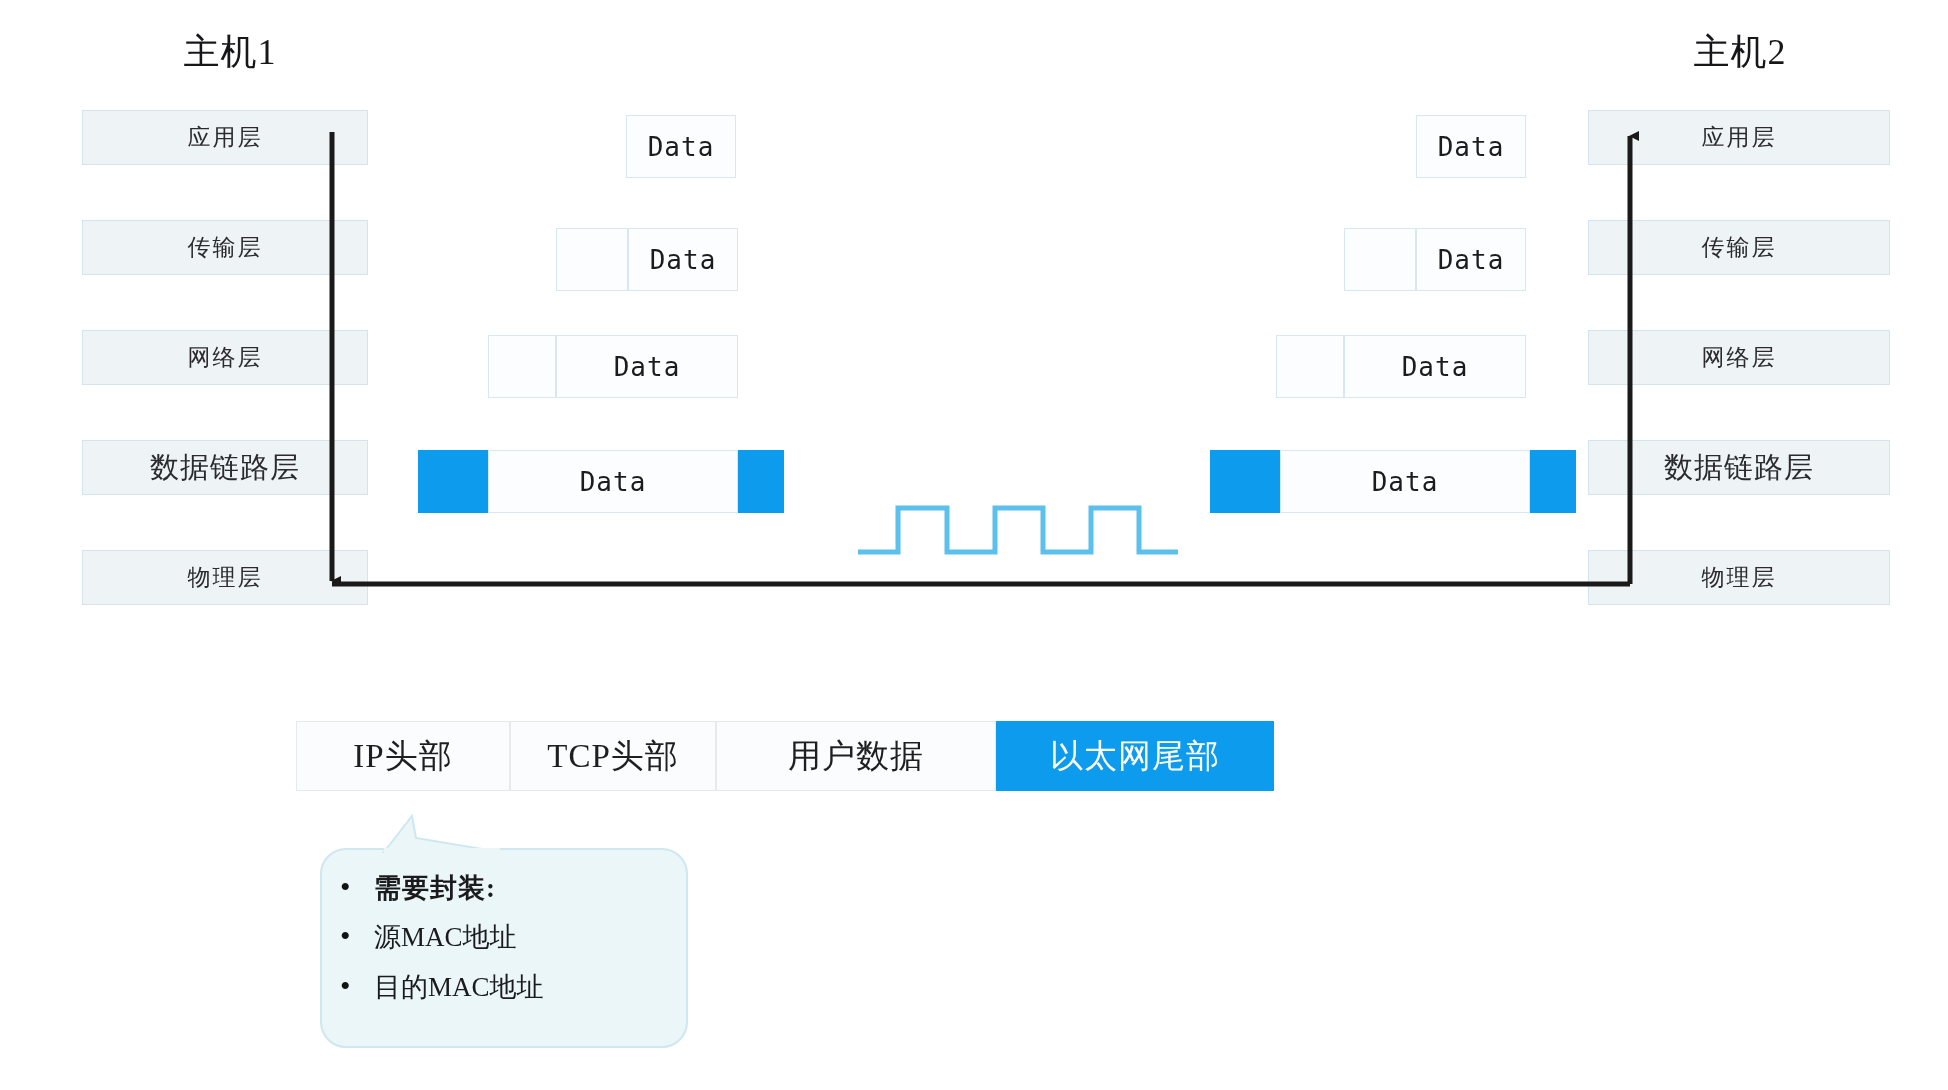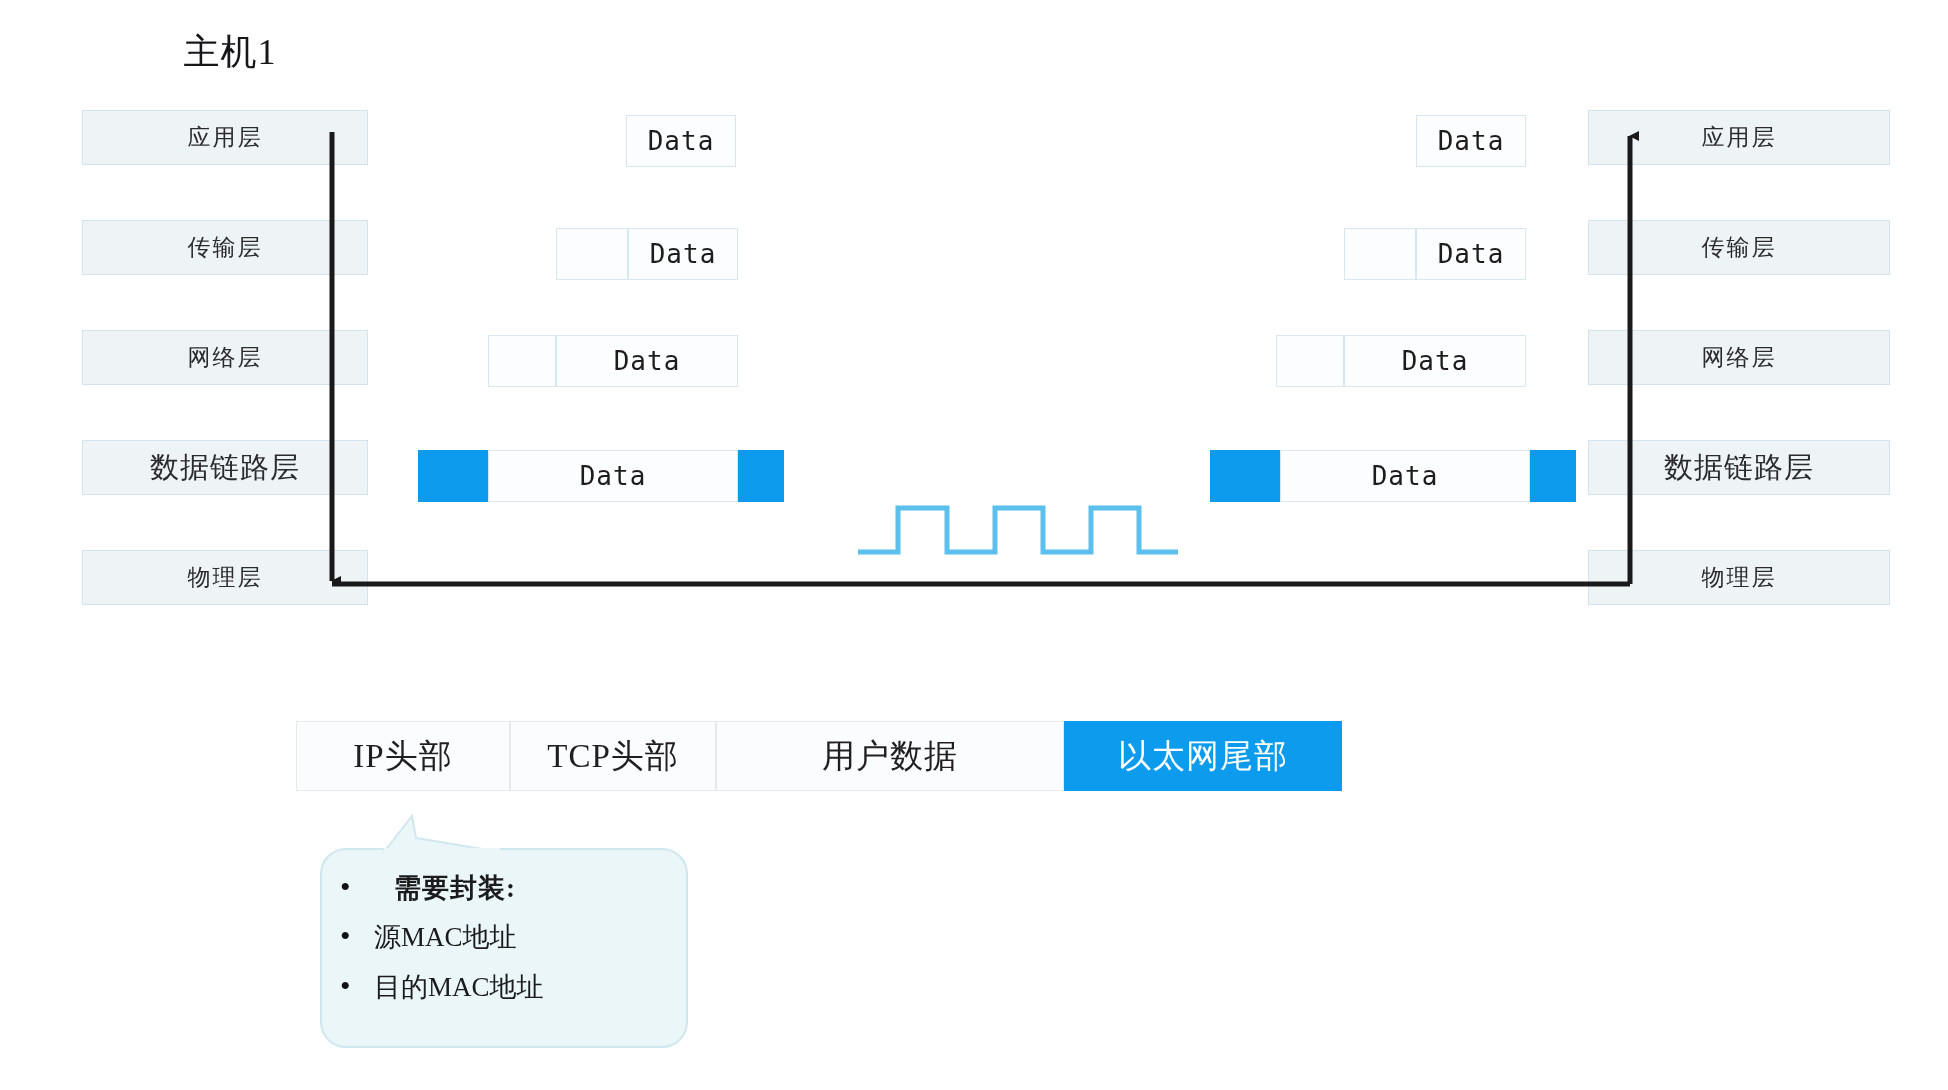--- a/index.html
+++ b/index.html
@@ -46,21 +46,21 @@
     font-size: 23px;
     color: #2b2b2e;
     letter-spacing: 2px;
     box-sizing: border-box;
   }
   .layer-box.wide-text { font-size: 29px; letter-spacing: 1px; }
 
   
   .pdu {
     position: absolute;
-    height: 52px;
+    height: 63px;
     display: flex;
     align-items: stretch;
     box-sizing: border-box;
   }
   .pdu .seg {
     border: 1px solid #d9e7f0;
     box-sizing: border-box;
     display: flex;
     align-items: center;
     justify-content: center;
@@ -140,28 +140,29 @@
     margin-bottom: 19px;
     line-height: 1.05;
   }
   #callout li .bullet {
     width: 34px;
     flex: 0 0 34px;
     font-size: 30px;
     line-height: 1;
     color: #131314;
   }
-  #callout li.strong .txt { font-weight: bold; letter-spacing: 1px; margin-left: 20px; }
+  #callout li.strong .txt { font-weight: bold; letter-spacing: 1px; }
 </style>
 </head>
 <body>
 
 <div id="stage">
 
   <div class="host-title" style="left:130px; top:28px; width:200px;">主机1</div>
+  <div class="host-title" style="left:1640px; top:28px; width:200px;">主机2</div>
 
   <div class="layer-box" style="left:82px; top:110px; width:286px;">
     <span>应用层</span>
   </div>
   <div class="layer-box" style="left:82px; top:220px; width:286px;">
     <span>传输层</span>
   </div>
   <div class="layer-box" style="left:82px; top:330px; width:286px;">
     <span>网络层</span>
   </div>
@@ -244,21 +245,21 @@
     <path d="M 1630 584 L 1630 136" fill="none" stroke="#1a1a1a" stroke-width="5" marker-end="url(#arrow-up)"></path>
 
     <path d="M 858 552 L 898 552 L 898 508 L 947 508 L 947 552 L 995 552
              L 995 508 L 1043 508 L 1043 552 L 1091 552 L 1091 508
              L 1139 508 L 1139 552 L 1178 552" fill="none" stroke="#5bc0ec" stroke-width="5" stroke-linejoin="miter" stroke-linecap="butt"></path>
   </svg>
 
   <div id="encap-bar" style="left:296px; top:721px;">
     <div class="field" style="width:214px;">IP头部</div>
     <div class="field" style="width:206px;">TCP头部</div>
-    <div class="field" style="width:348px;">用户数据</div>
+    <div class="field" style="width:280px;">用户数据</div>
     <div class="field accent" style="width:278px;">以太网尾部</div>
   </div>
 
   <div id="callout" style="left:320px; top:848px;">
     <svg id="callout-tail" viewBox="0 0 120 40">
       <path d="M 2 38 L 30 2 L 34 24 L 118 38 Z" fill="#eaf6f8" stroke="#cfe7ee" stroke-width="2"></path>
       <rect x="2" y="34" width="116" height="8" fill="#eaf6f8"></rect>
     </svg>
     <ul>
       <li class="strong">

